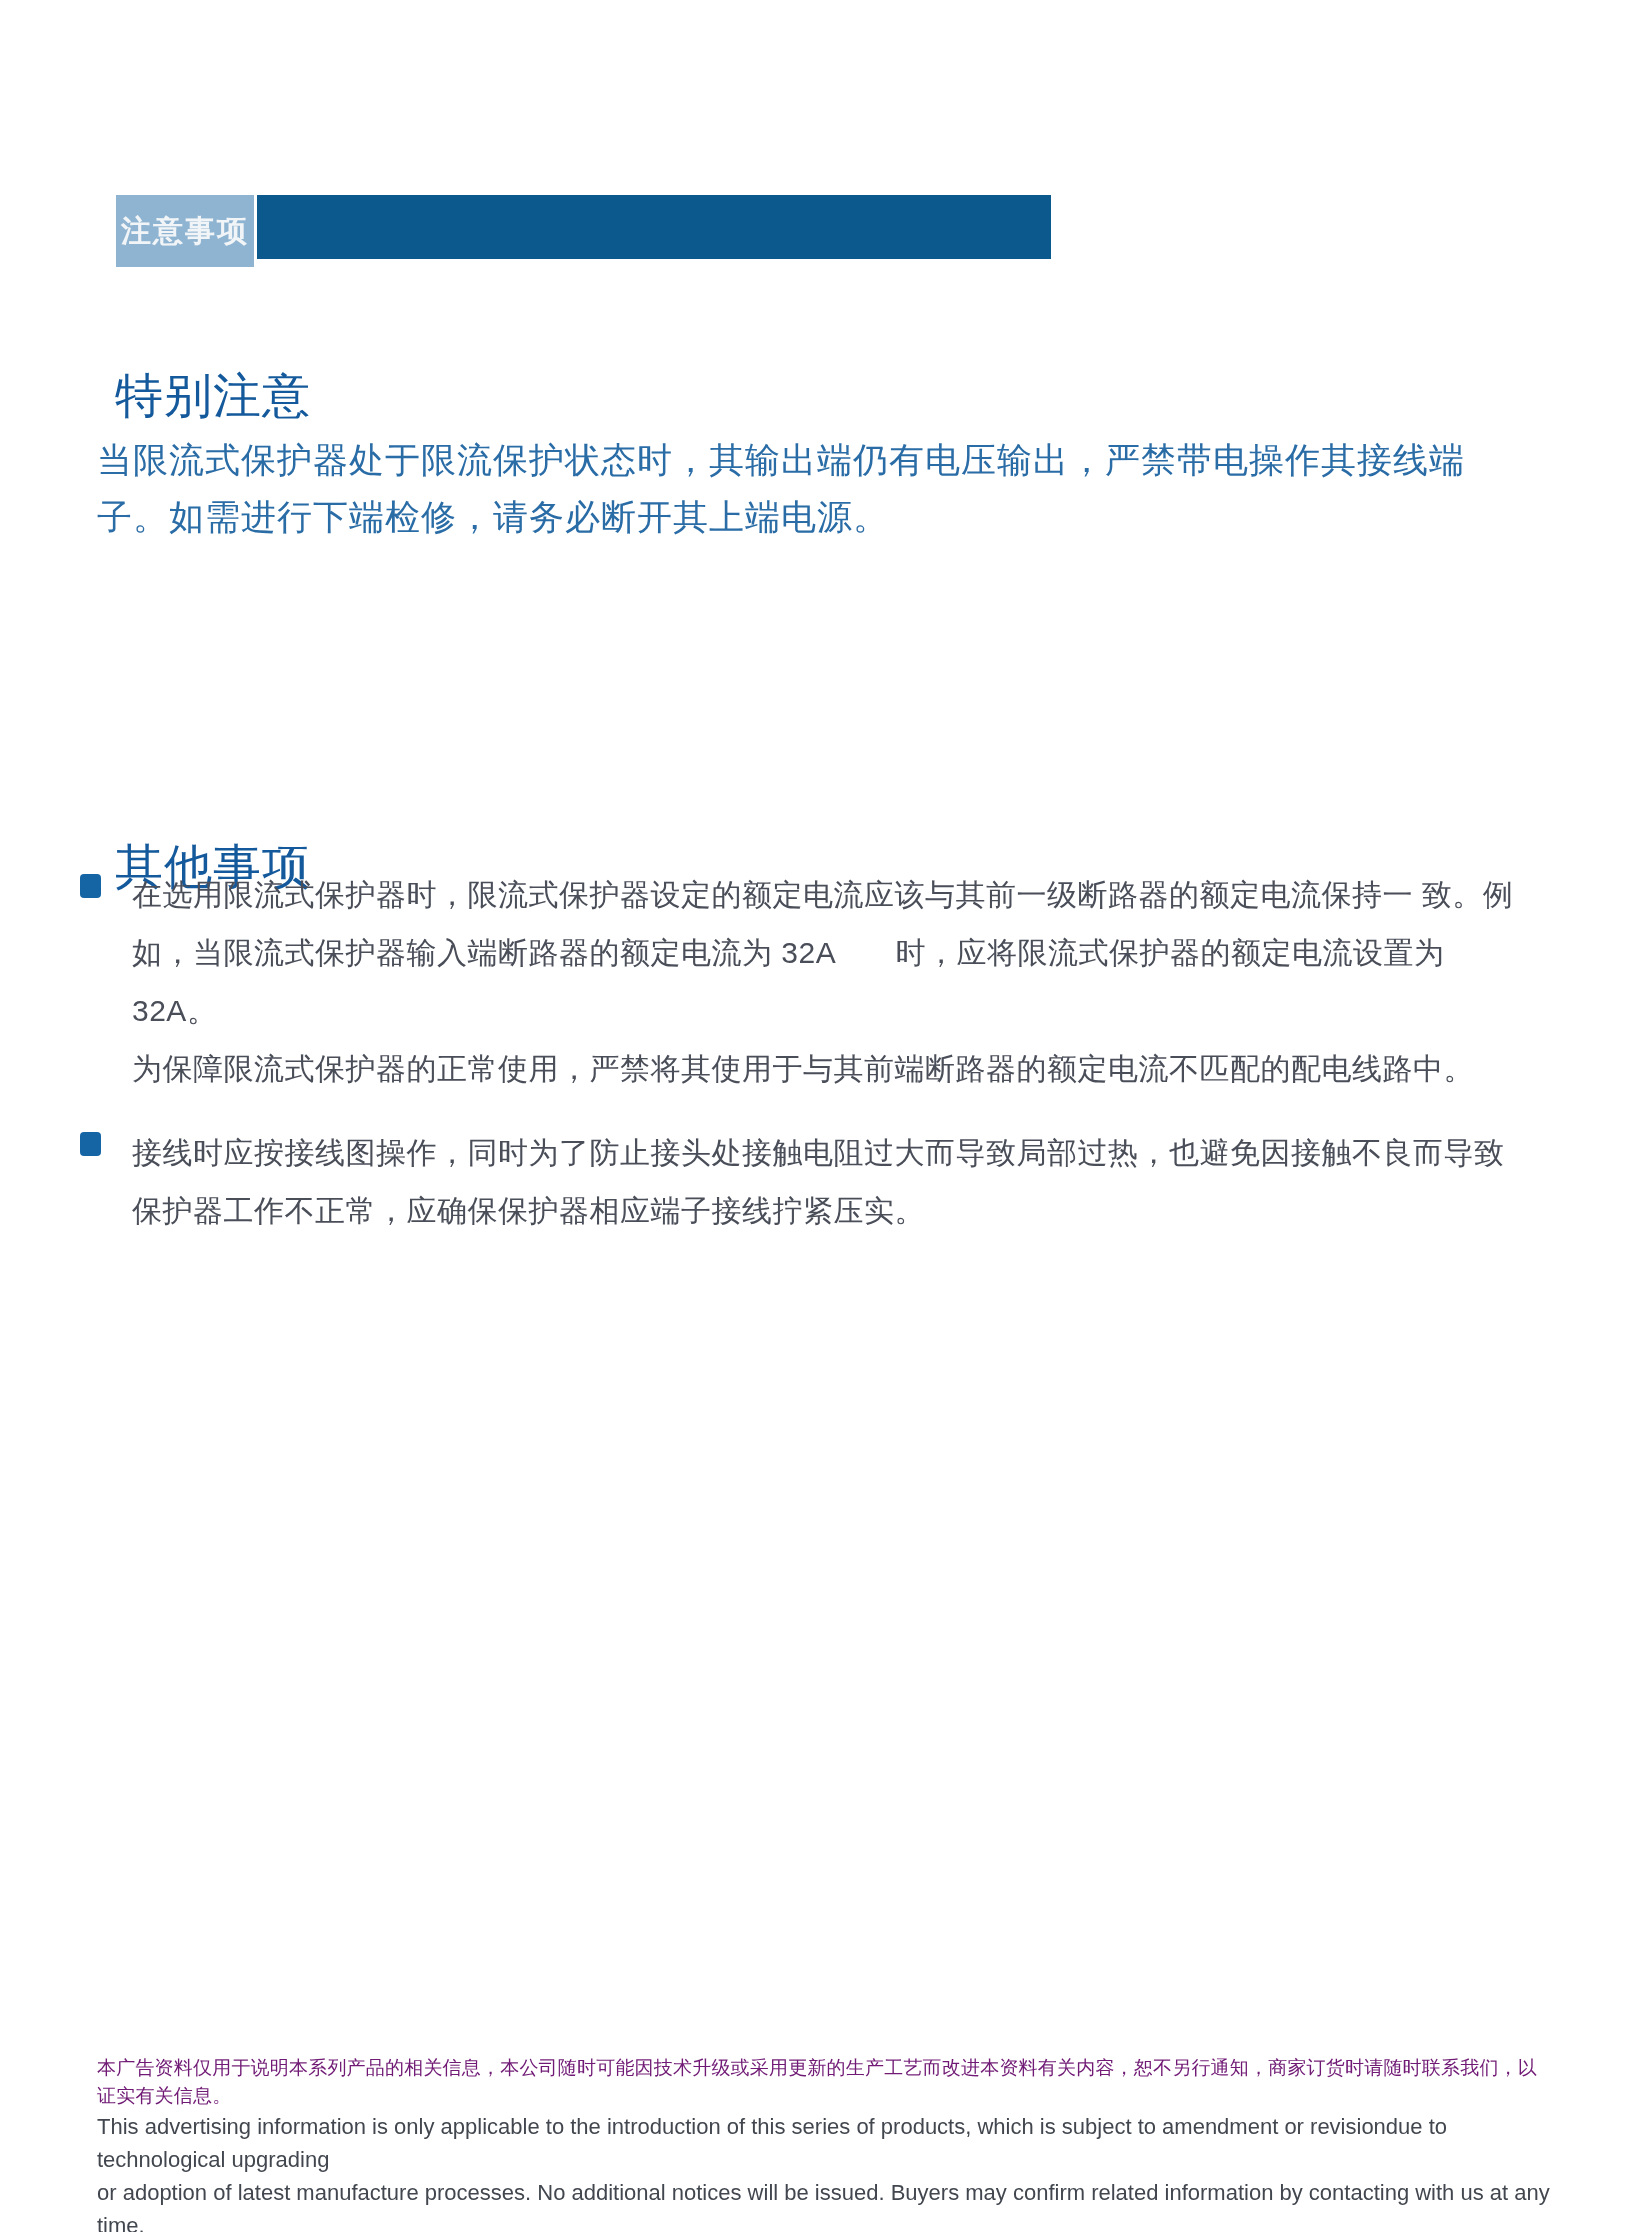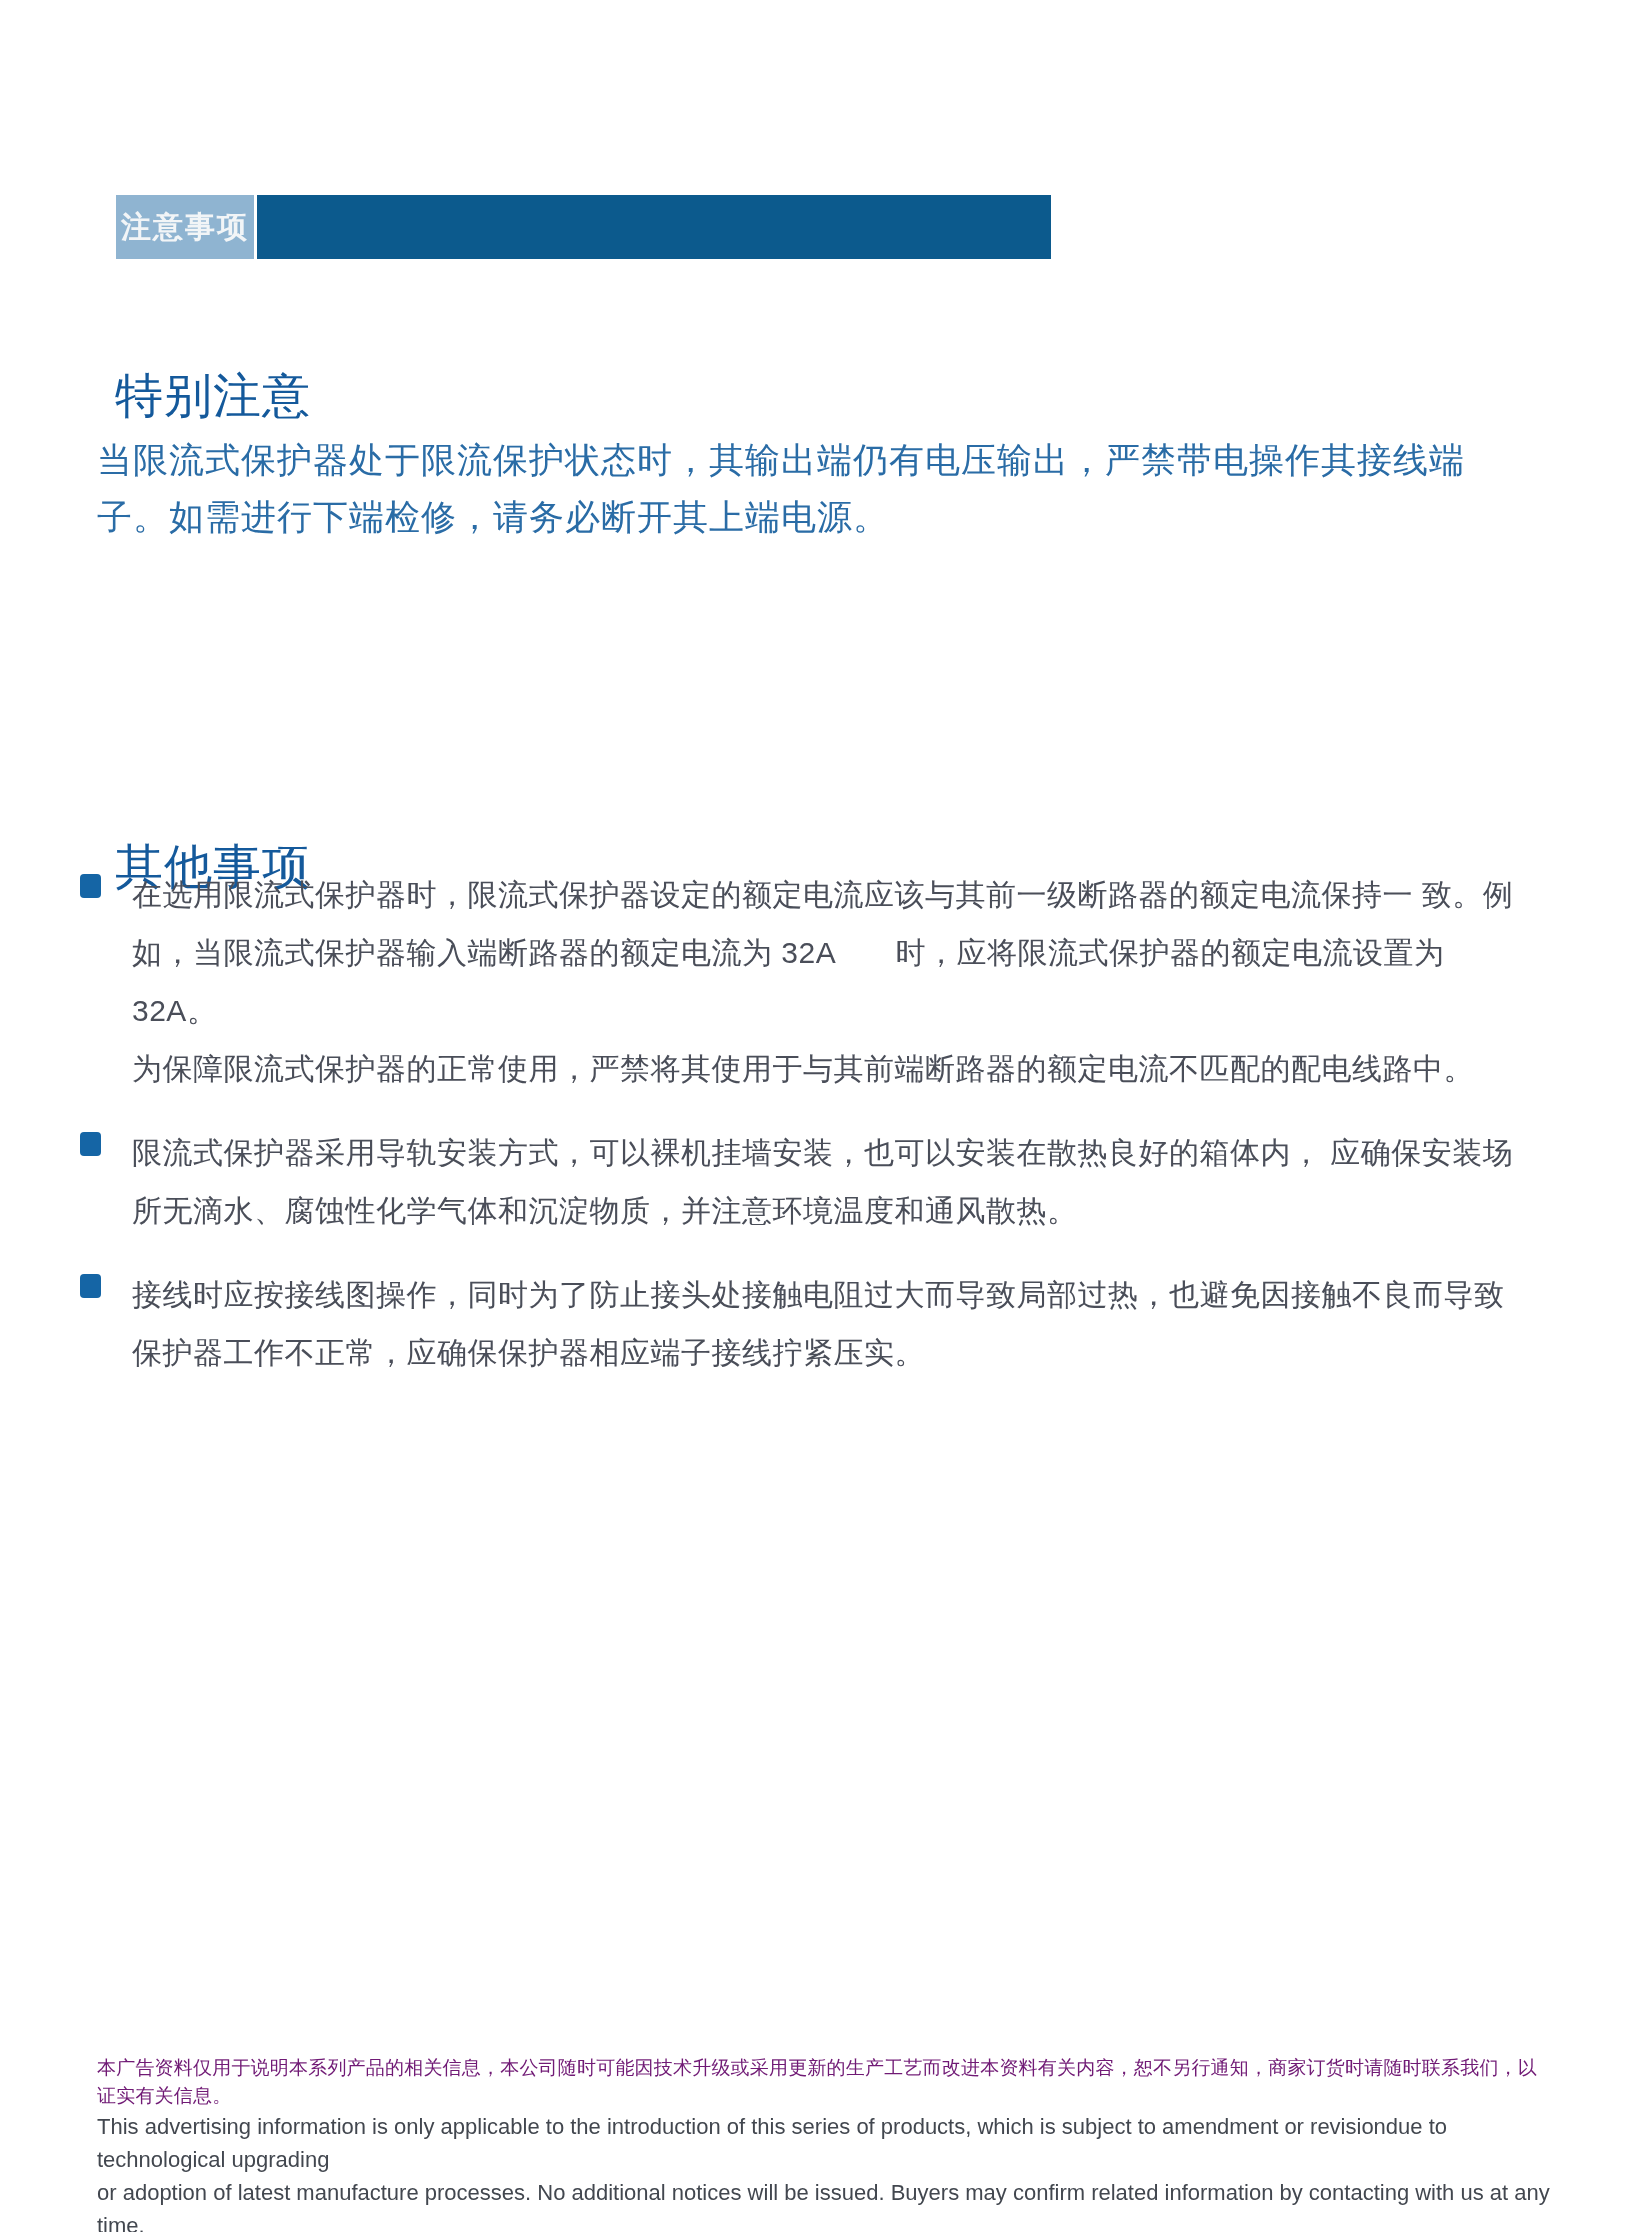--- a/index.html
+++ b/index.html
@@ -9,21 +9,21 @@
     height: 2233px;
     background: #ffffff;
     font-family: "Liberation Sans", "DejaVu Sans", sans-serif;
     overflow: hidden;
   }
 
   
   .banner { position: absolute; top: 195px; left: 116px; height: 64px; }
   .banner-label-box {
     position: absolute; top: 0; left: 0;
-    width: 138px; height: 64px;
+    width: 138px; height: 72px;
     background: #8FB4D1;
     display: flex; align-items: center; justify-content: center;
   }
   .banner-label {
     color: #f2f5f7;
     font-size: 30px;
     font-weight: bold;
     letter-spacing: 2px;
   }
   .banner-bar {
@@ -122,25 +122,20 @@
 
   <ul class="bullet-list">
     <li class="bullet-item">
       <span class="bullet-square"></span>
       <span class="bullet-text">在选用限流式保护器时，限流式保护器设定的额定电流应该与其前一级断路器的额定电流保持一 致。例
 如，当限流式保护器输入端断路器的额定电流为 32A　　时，应将限流式保护器的额定电流设置为 32A。
 为保障限流式保护器的正常使用，严禁将其使用于与其前端断路器的额定电流不匹配的配电线路中。</span>
     </li>
     <li class="bullet-item">
       <span class="bullet-square"></span>
-      <span class="bullet-text">限流式保护器采用导轨安装方式，可以裸机挂墙安装，也可以安装在散热良好的箱体内， 应确保安装场
-所无滴水、腐蚀性化学气体和沉淀物质，并注意环境温度和通风散热。</span>
-    </li>
-    <li class="bullet-item">
-      <span class="bullet-square"></span>
       <span class="bullet-text">接线时应按接线图操作，同时为了防止接头处接触电阻过大而导致局部过热，也避免因接触不良而导致
 保护器工作不正常，应确保保护器相应端子接线拧紧压实。</span>
     </li>
   </ul>
 
   <div class="footer">
     <div class="footer-zh">本广告资料仅用于说明本系列产品的相关信息，本公司随时可能因技术升级或采用更新的生产工艺而改进本资料有关内容，恕不另行通知，商家订货时请随时联系我们，以证实有关信息。</div>
     <div class="footer-en">This advertising information is only applicable to the introduction of this series of products, which is subject to amendment or revisiondue to technological upgrading
 or adoption of latest manufacture processes. No additional notices will be issued. Buyers may confirm related information by contacting with us at any time.</div>
   </div>

